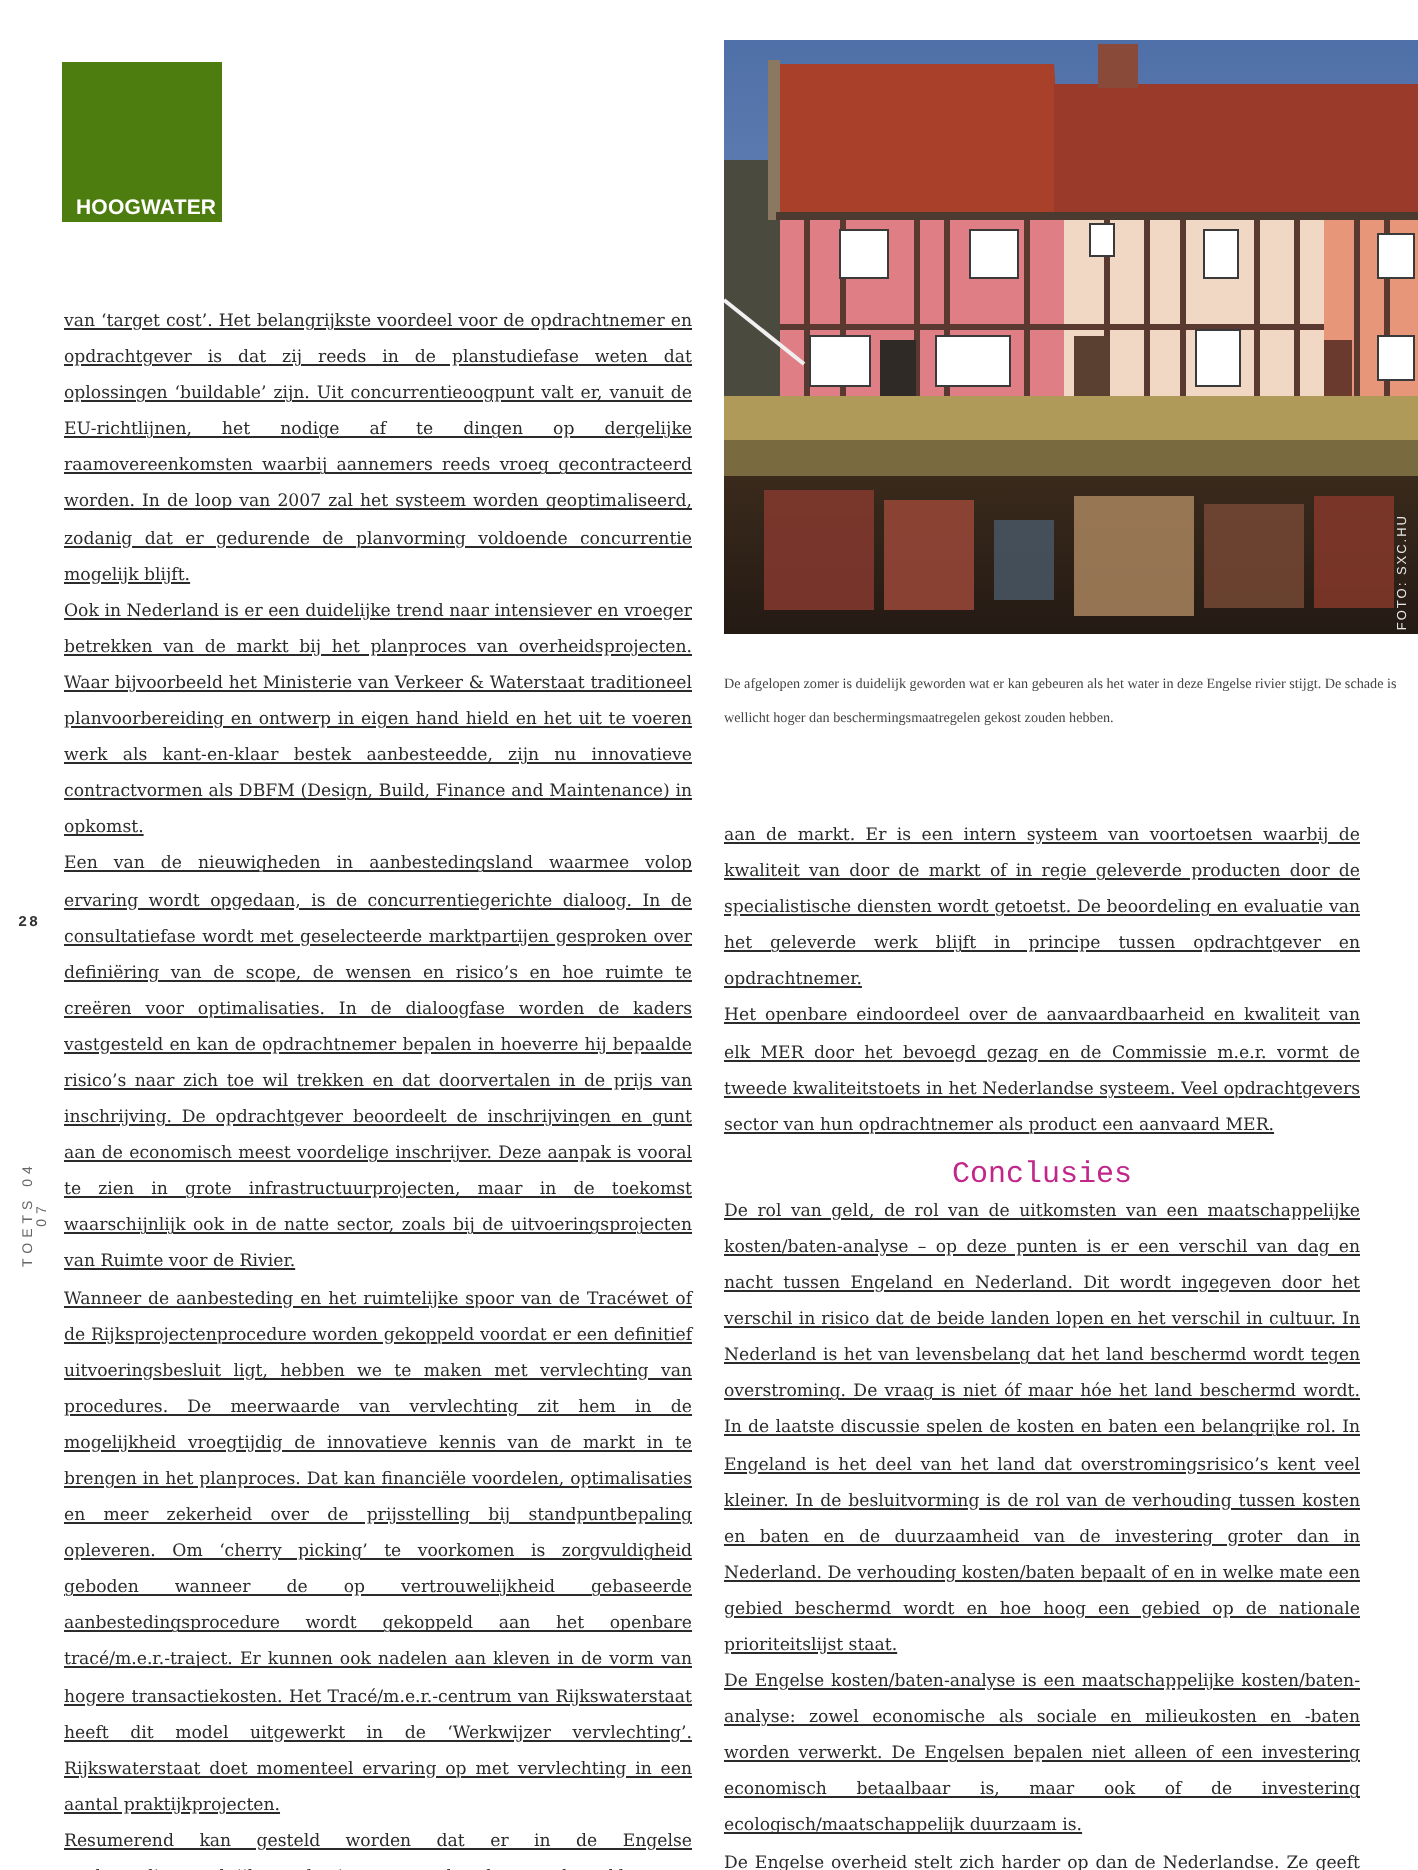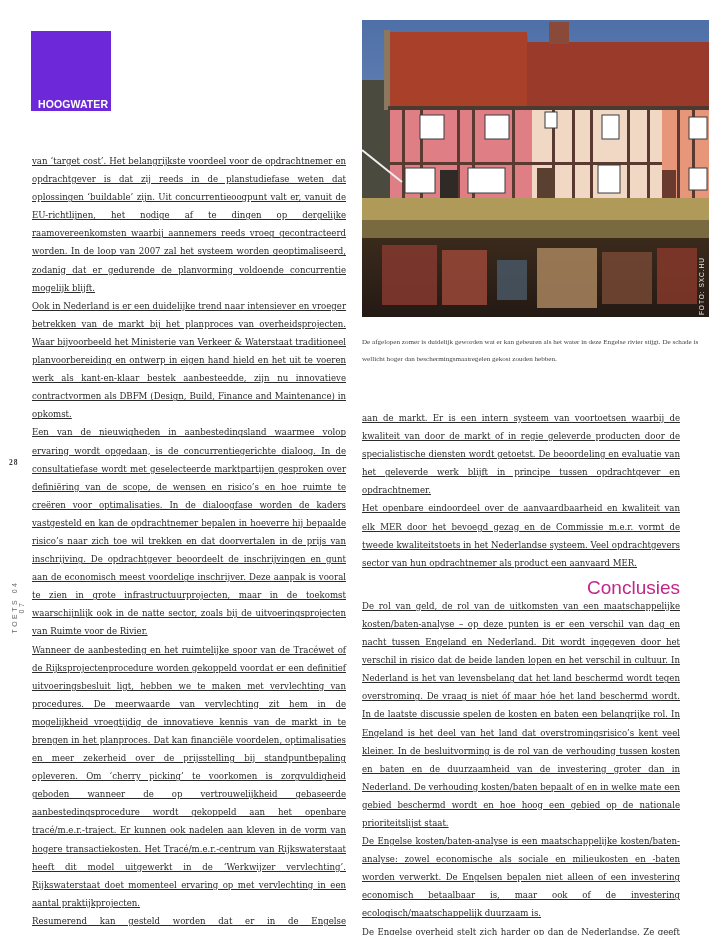--- a/index.html
+++ b/index.html
@@ -3,43 +3,43 @@
   <meta charset="utf-8">
   <style>
     html, body { margin: 0; padding: 0; }
     body {
       width: 709px; height: 935px; position: relative; overflow: hidden;
       background: #ffffff; color: #2a2a2a;
       font-family: "DejaVu Serif", serif;
     }
     .section-tag {
       position: absolute; left: 31px; top: 31px; width: 80px; height: 80px;
-      background: #6d28d9;
+      background: #4d7c0f;
     }
     .section-tag span {
       position: absolute; left: 7px; bottom: 1px;
       font-family: "Liberation Sans", sans-serif; font-weight: bold;
       font-size: 10.5px; color: #ffffff; letter-spacing: 0.1px;
     }
     .col {
       position: absolute; font-size: 8.6px; line-height: 18.1px;
       text-align: justify; color: #2b2b2b;
     }
     .col p { margin: 0; text-decoration: underline; }
     .col-left { left: 32px; top: 152px; width: 314px; }
     .col-right { left: 362px; top: 409px; width: 318px; }
     .heading {
-      font-family: Liberation Sans, sans-serif; color: #c2268a;
-      font-size: 19px; line-height: 18px; margin: 6px 0 0 0; font-weight: normal;
-      text-align: right;
+      font-family: Liberation Mono, monospace; color: #c2268a;
+      font-size: 15px; line-height: 18px; margin: 6px 0 0 0; font-weight: normal;
+      text-align: center;
     }
     .col-right .heading { margin-top: 7px; }
     .page-number {
       position: absolute; left: 9px; top: 458px;
-      font-family: Liberation Serif, serif; font-size: 7.5px; font-weight: bold;
+      font-family: Liberation Mono, monospace; font-size: 7.5px; font-weight: bold;
       color: #333; letter-spacing: 1px;
     }
     .running-head {
       position: absolute; left: -12px; top: 600px; transform: rotate(-90deg);
       transform-origin: center; width: 60px; text-align: center;
       font-family: "Liberation Sans", sans-serif; font-size: 7px; color: #666;
       letter-spacing: 2.5px;
     }
     .photo {
       position: absolute; left: 362px; top: 20px; width: 347px; height: 297px; overflow: hidden;

